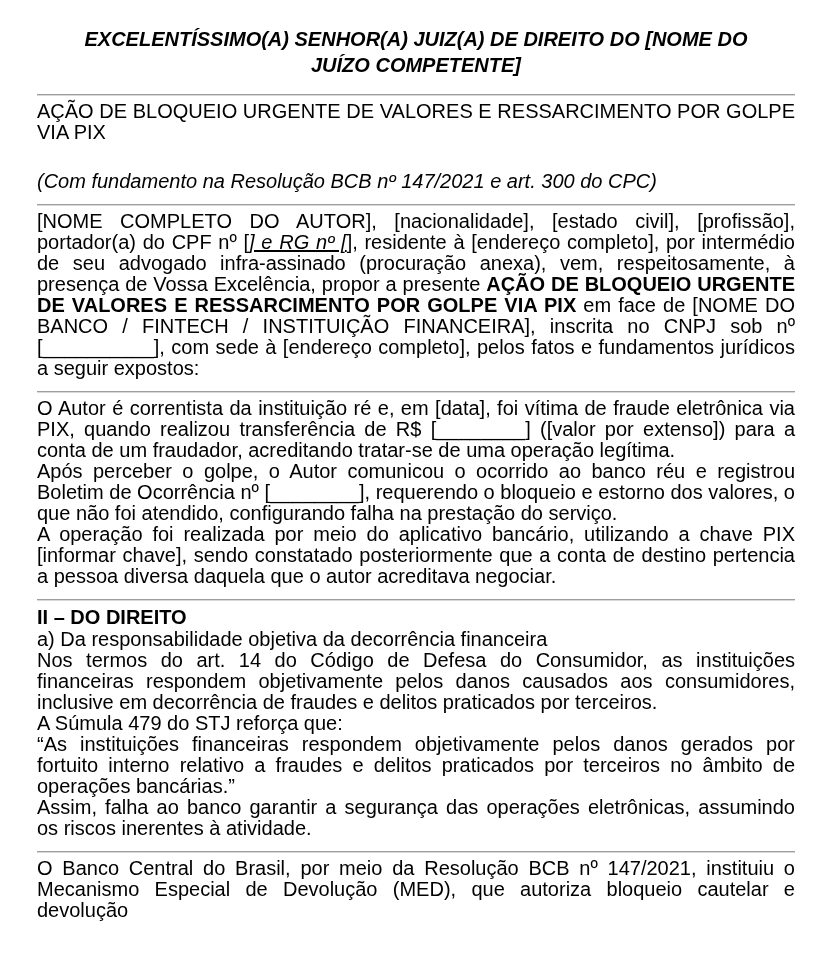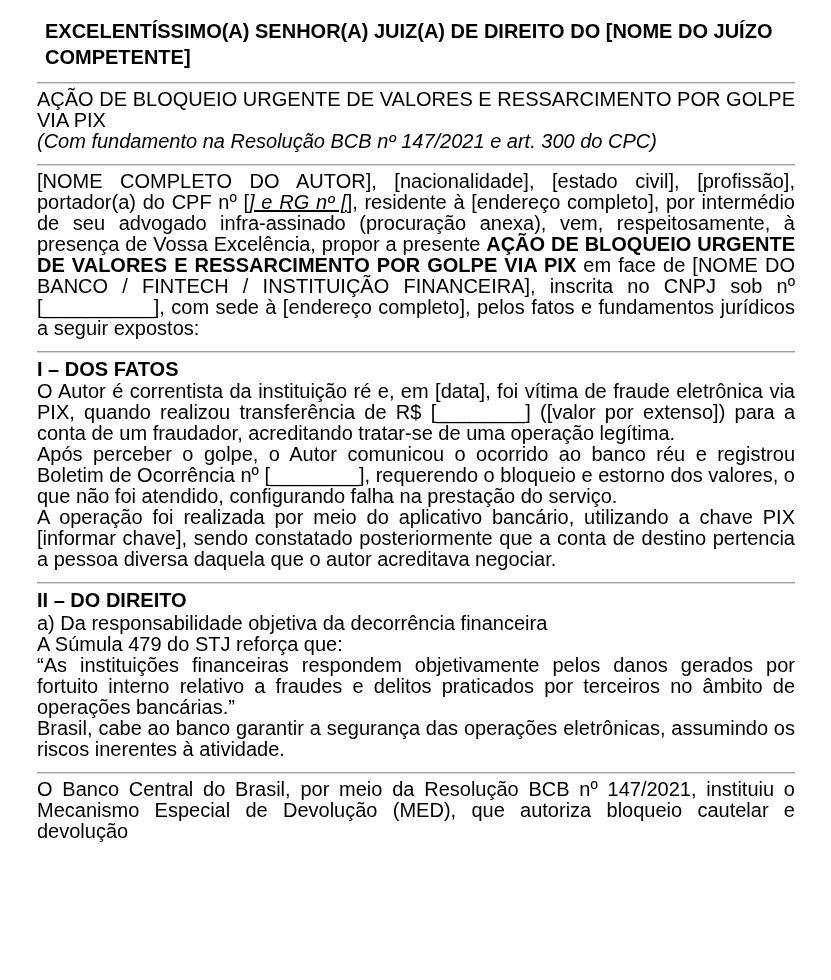--- a/index.html
+++ b/index.html
@@ -7,34 +7,34 @@
   body {
     width: 831px; height: 980px;
     background: #ffffff; color: #000000;
     font-family: "Liberation Sans", sans-serif;
     font-size: 20px;
     overflow: hidden;
   }
   .doc { padding: 10px 36px 0 37px; }
   .doc-title {
     font-size: 20px; font-weight: bold;
-    line-height: 26px; margin: 8px;
+    text-align: center; line-height: 26px; margin: 16px; font-style: italic;
   }
   .divider {
     height: 1px;
     border-top: 1px solid #9e9e9e;
     border-bottom: 1px solid #d8d8d8;
     margin: 12px 0 5px 0;
   }
   p { margin: 0; line-height: 21px; }
   .justify {
     text-align: justify;
     hyphens: auto; -webkit-hyphens: auto;
   }
-  .italic { font-style: italic; }
+  .italic { font-style: italic; margin-top: 28px; }
   .sec-heading { font-weight: bold; line-height: 23.4px; margin: 0; font-size: 20px; }
   .seg-bold { font-weight: bold; }
   .seg-italic { font-style: italic; text-decoration: underline; }
 </style>
 </head>
 <body>
 
 <div class="doc">
 
   <h1 class="doc-title">EXCELENTÍSSIMO(A) SENHOR(A) JUIZ(A) DE DIREITO DO [NOME DO JUÍZO COMPETENTE]</h1>
@@ -46,34 +46,34 @@
     <p class="italic">(Com fundamento na Resolução BCB nº 147/2021 e art. 300 do CPC)</p>
   </div>
 
   <div class="divider"></div>
 
   <p class="justify"><span>[NOME COMPLETO DO AUTOR], [nacionalidade], [estado civil], [profissão], portador(a) do CPF nº [</span><span class="seg-italic">] e RG nº [</span><span>], residente à [endereço completo], por intermédio de seu advogado infra-assinado (procuração anexa), vem, respeitosamente, à presença de Vossa Excelência, propor a presente </span><span class="seg-bold">AÇÃO DE BLOQUEIO URGENTE DE VALORES E RESSARCIMENTO POR GOLPE VIA PIX</span><span> em face de [NOME DO BANCO / FINTECH / INSTITUIÇÃO FINANCEIRA], inscrita no CNPJ sob nº [__________], com sede à [endereço completo], pelos fatos e fundamentos jurídicos a seguir expostos:</span></p>
 
   <div class="divider"></div>
 
   <section>
-    <h2 class="sec-heading">I – DOS FATOS</h2>
     <p class="justify">O Autor é correntista da instituição ré e, em [data], foi vítima de fraude eletrônica via PIX, quando realizou transferência de R$ [________] ([valor por extenso]) para a conta de um fraudador, acreditando tratar-se de uma operação legítima.</p>
     <p class="justify">Após perceber o golpe, o Autor comunicou o ocorrido ao banco réu e registrou Boletim de Ocorrência nº [________], requerendo o bloqueio e estorno dos valores, o que não foi atendido, configurando falha na prestação do serviço.</p>
     <p class="justify">A operação foi realizada por meio do aplicativo bancário, utilizando a chave PIX [informar chave], sendo constatado posteriormente que a conta de destino pertencia a pessoa diversa daquela que o autor acreditava negociar.</p>
   </section>
 
   <div class="divider"></div>
 
   <section>
     <h2 class="sec-heading">II – DO DIREITO</h2>
     <p class="justify">a) Da responsabilidade objetiva da decorrência financeira</p>
+    <p class="justify">Nos termos do art. 14 do Código de Defesa do Consumidor, as instituições financeiras respondem objetivamente pelos danos causados aos consumidores, inclusive em decorrência de fraudes e delitos praticados por terceiros.</p>
     <p class="justify">A Súmula 479 do STJ reforça que:</p>
     <p class="justify">“As instituições financeiras respondem objetivamente pelos danos gerados por fortuito interno relativo a fraudes e delitos praticados por terceiros no âmbito de operações bancárias.”</p>
-    <p class="justify">Brasil, cabe ao banco garantir a segurança das operações eletrônicas, assumindo os riscos inerentes à atividade.</p>
+    <p class="justify">Assim, falha ao banco garantir a segurança das operações eletrônicas, assumindo os riscos inerentes à atividade.</p>
   </section>
 
   <div class="divider"></div>
 
   <section>
     <p class="justify">O Banco Central do Brasil, por meio da Resolução BCB nº 147/2021, instituiu o Mecanismo Especial de Devolução (MED), que autoriza bloqueio cautelar e devolução</p>
   </section>
 
 </div>
 

